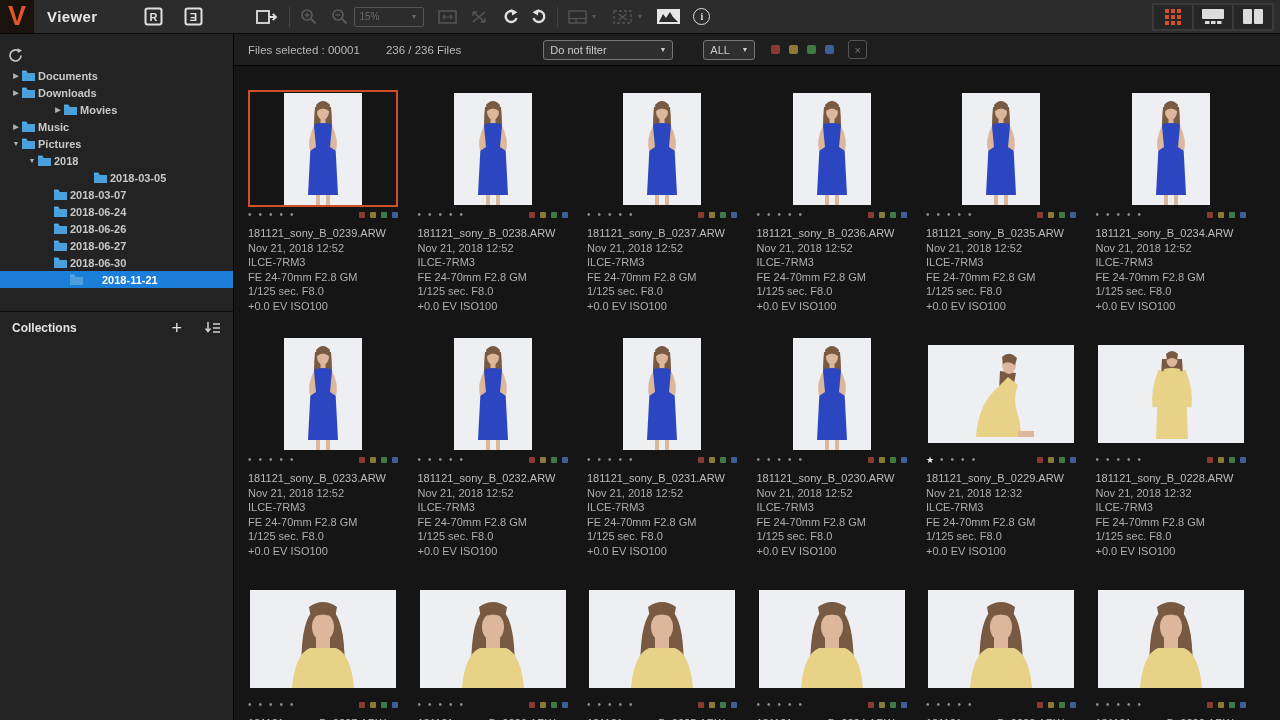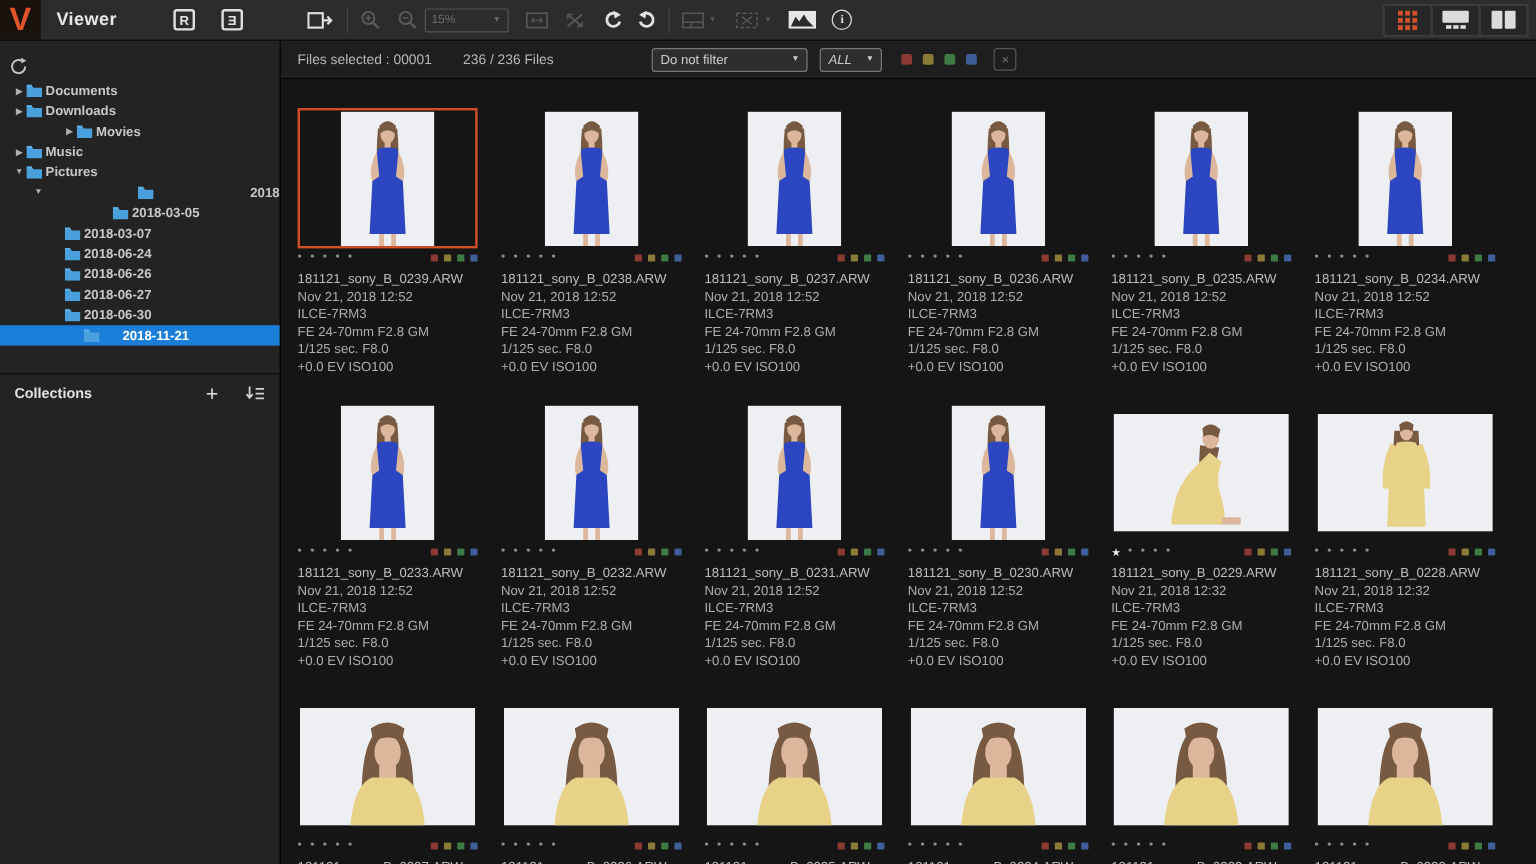--- a/index.html
+++ b/index.html
@@ -46,21 +46,21 @@
   
   .main{flex:1;display:flex;flex-direction:column;overflow:hidden;background:#151515;}
   .filterbar{height:31px;background:#1e1e1e;border-bottom:1px solid #050505;display:flex;
         align-items:center;padding-left:14px;font-size:11.5px;color:#b8b8b8;flex:none;}
   .fsel{margin-left:0;}
   .fcount{margin-left:26px;}
   .dropdown{background:#2e2e2e;border:1px solid #777;border-radius:3px;height:20px;
         display:flex;align-items:center;justify-content:space-between;color:#ccc;
         font-size:11px;padding:0 6px;box-sizing:border-box;cursor:pointer;}
   .dd-filter{width:130px;margin-left:82px;}
-  .dd-all{width:52px;margin-left:10px;font-style:italic;}
+  .dd-all{width:52px;margin-left:30px;}
   .label-sq-row{display:flex;gap:9px;margin-left:16px;}
   .fsq{width:9px;height:9px;border-radius:2px;display:block;cursor:pointer;}
   .clear-btn{width:17px;height:17px;border:1px solid #555;border-radius:3px;color:#777;
         font-size:11px;display:flex;align-items:center;justify-content:center;margin-left:14px;}
   .grid{display:grid;grid-template-columns:repeat(6,169.5px);grid-auto-rows:245px;
         padding:24px 0 0 14px;overflow:hidden;}
   .grid-cell{width:150px;}
   .thumb-frame{width:150px;height:117px;display:flex;align-items:center;justify-content:center;
         border:2px solid transparent;box-sizing:border-box;cursor:pointer;}
   .thumb-frame.selected{border-color:#cf5028;}
@@ -267,21 +267,21 @@
           <div class="folder-row" style="padding-left: 10px;">
             <span class="expander">▼</span>
             <span class="folder-icon">
               <svg width="13" height="11" viewBox="0 0 13 11">
                 <path d="M0 1.5 h4.6 l1.4 1.6 H13 V11 H0 Z" fill="#4aa0dc"></path>
                 <rect x="0" y="0.6" width="4.6" height="1.8" fill="#5cb0e8"></rect>
               </svg>
             </span>
             <span>Pictures</span>
           </div>
-          <div class="folder-row" style="padding-left: 26px; justify-content: space-between;">
+          <div class="folder-row" style="padding-left: 26px;">
             <span class="expander">▼</span>
             <span class="folder-icon">
               <svg width="13" height="11" viewBox="0 0 13 11">
                 <path d="M0 1.5 h4.6 l1.4 1.6 H13 V11 H0 Z" fill="#4aa0dc"></path>
                 <rect x="0" y="0.6" width="4.6" height="1.8" fill="#5cb0e8"></rect>
               </svg>
             </span>
             <span>2018</span>
           </div>
           <div class="folder-row" style="padding-left: 42px; margin-left: 40px;">

